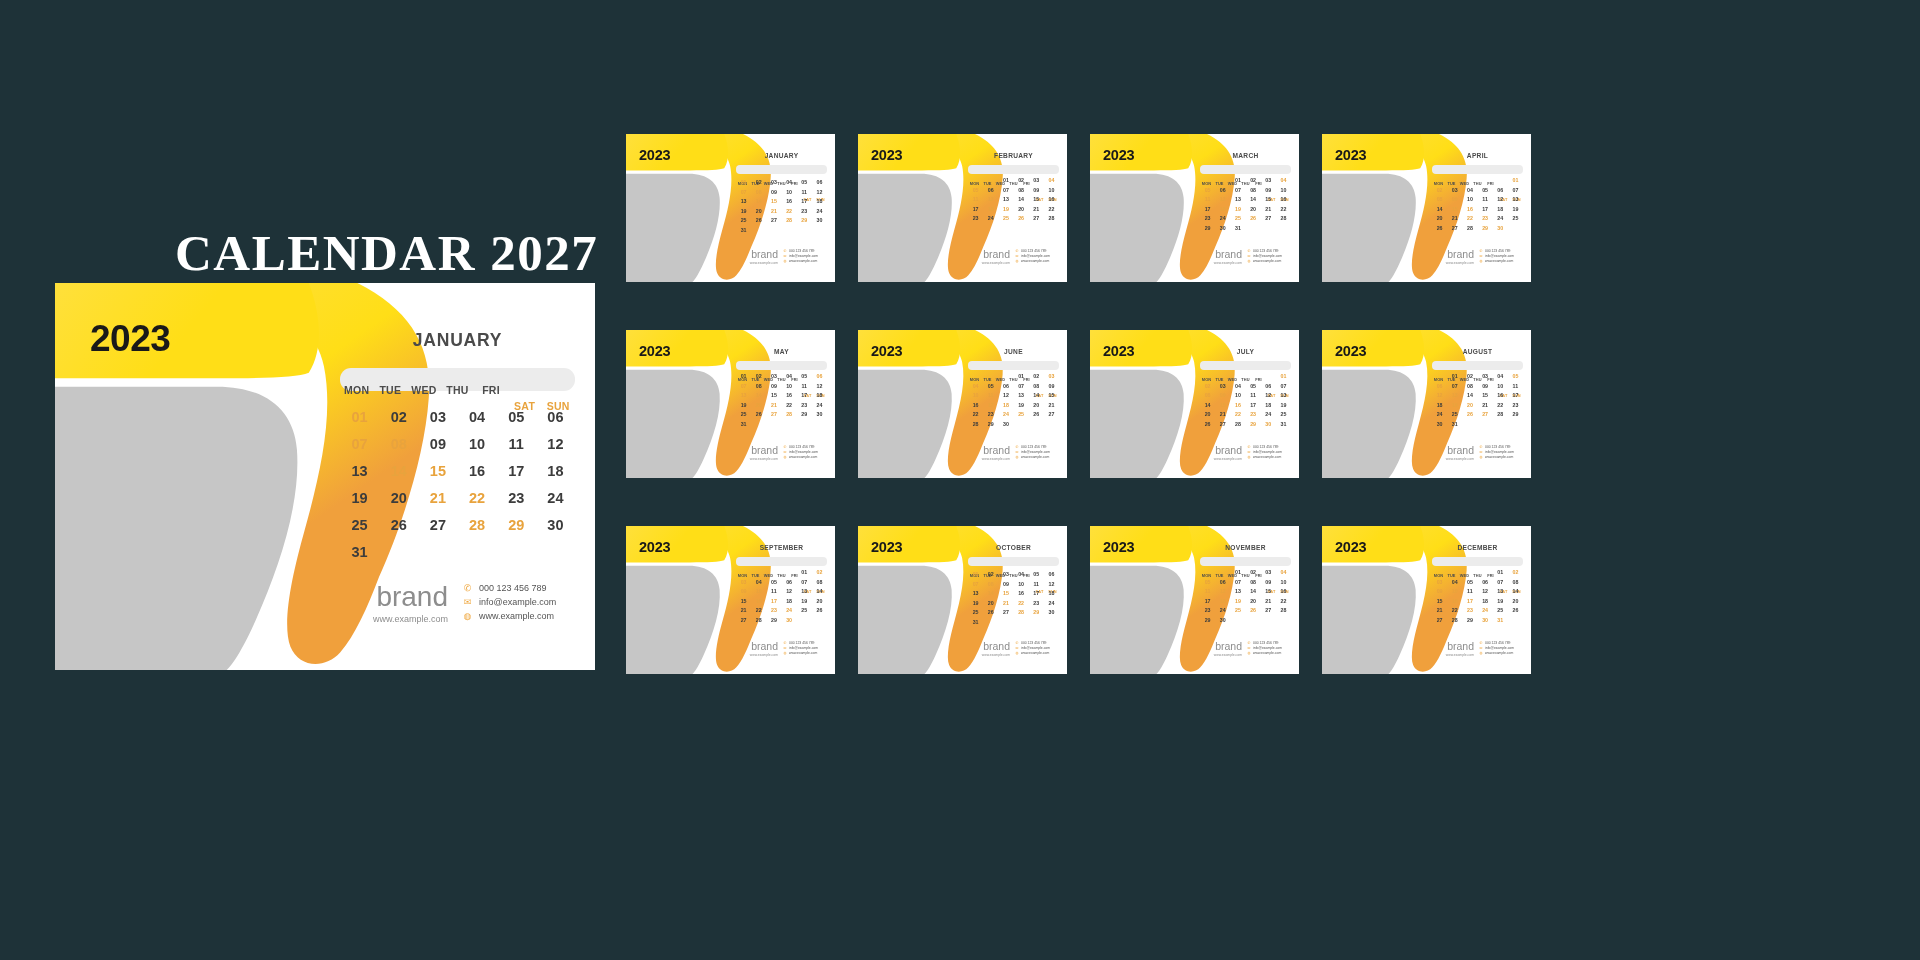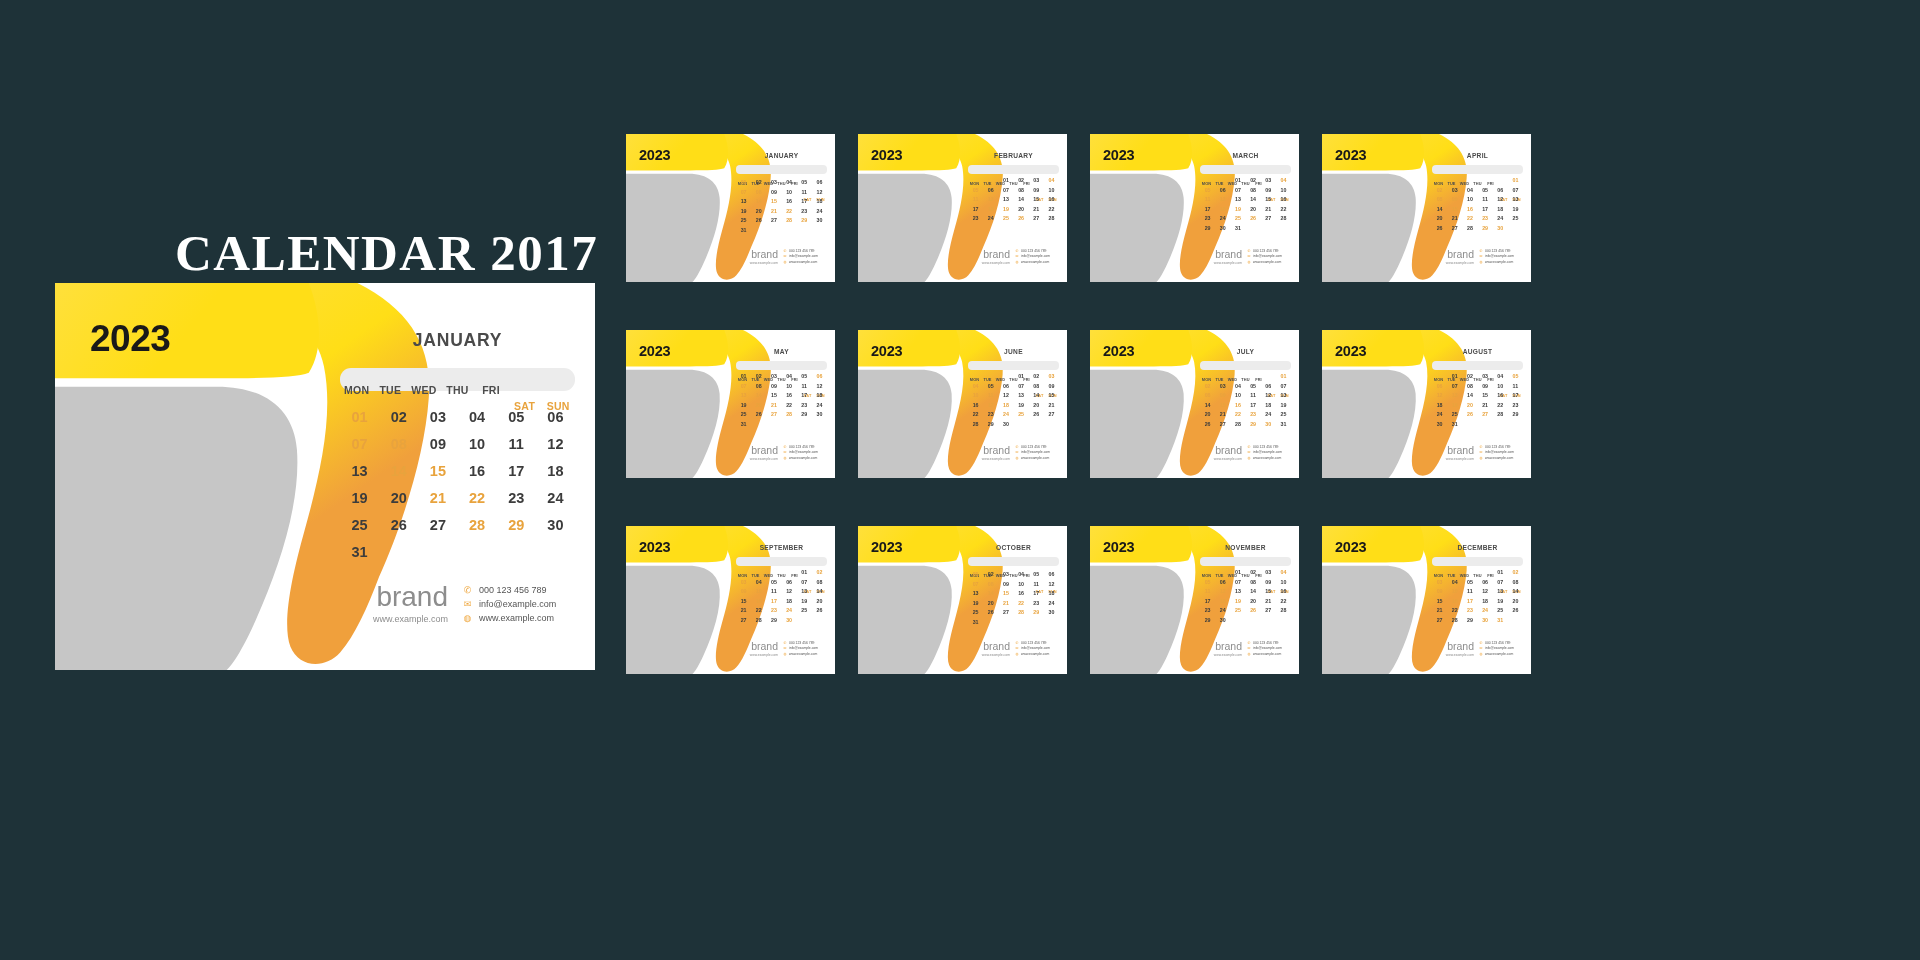--- a/index.html
+++ b/index.html
@@ -61,21 +61,21 @@
   .days { display: grid; grid-template-columns: repeat(6, 1fr); }
   .days div {
     text-align: center;
     font-weight: bold;
     color: #3c3c3c;
   }
   .days div.we { color: #e8a33d; }
   .days div.pad { color: transparent; }
 
   
-  .footer { position: absolute; display: flex; align-items: flex-end; z-index: 5; }
+  .footer { position: absolute; display: flex; align-items: flex-start; z-index: 5; }
   .brandblk { text-align: right; }
   .brandblk .bname { color: #8d8d8d; font-weight: 300; line-height: 1; }
   .brandblk .bsite { color: #8d8d8d; }
   .contacts { display: flex; flex-direction: column; }
   .crow { display: flex; align-items: center; color: #555; white-space: nowrap; }
   .crow .ci { color: #efa63c; display: inline-block; text-align: center; }
 
   
   #main-card { left: 55px; top: 283px; width: 540px; height: 387px; }
   #main-card .year { left: 35px; top: 35px; font-size: 37px; letter-spacing: -0.5px; }
@@ -108,21 +108,21 @@
   .thumb .brandblk .bsite { font-size: 3.4px; margin-top: 1px; }
   .thumb .contacts { gap: 1.2px; padding-bottom: 1px; }
   .thumb .crow { font-size: 3.4px; gap: 2px; }
   .thumb .crow .ci { font-size: 3.4px; width: 4px; }
 </style>
 </head>
 <body>
 
 <div id="stage">
 
-  <h1 class="page-title">CALENDAR 2017</h1>
+  <h1 class="page-title">CALENDAR 2027</h1>
 
   <div class="card" id="main-card">
   <div class="art" style="width:540px">
   <svg viewBox="0 0 540 387" width="540" height="387" preserveAspectRatio="none">
     <defs>
       <linearGradient id="rg540387" x1="0" y1="0" x2="0.45" y2="1">
         <stop offset="0%" stop-color="#FFE03B"></stop>
         <stop offset="38%" stop-color="#FFDE17"></stop>
         <stop offset="72%" stop-color="#F0A03C"></stop>
         <stop offset="100%" stop-color="#F0A03C"></stop>

